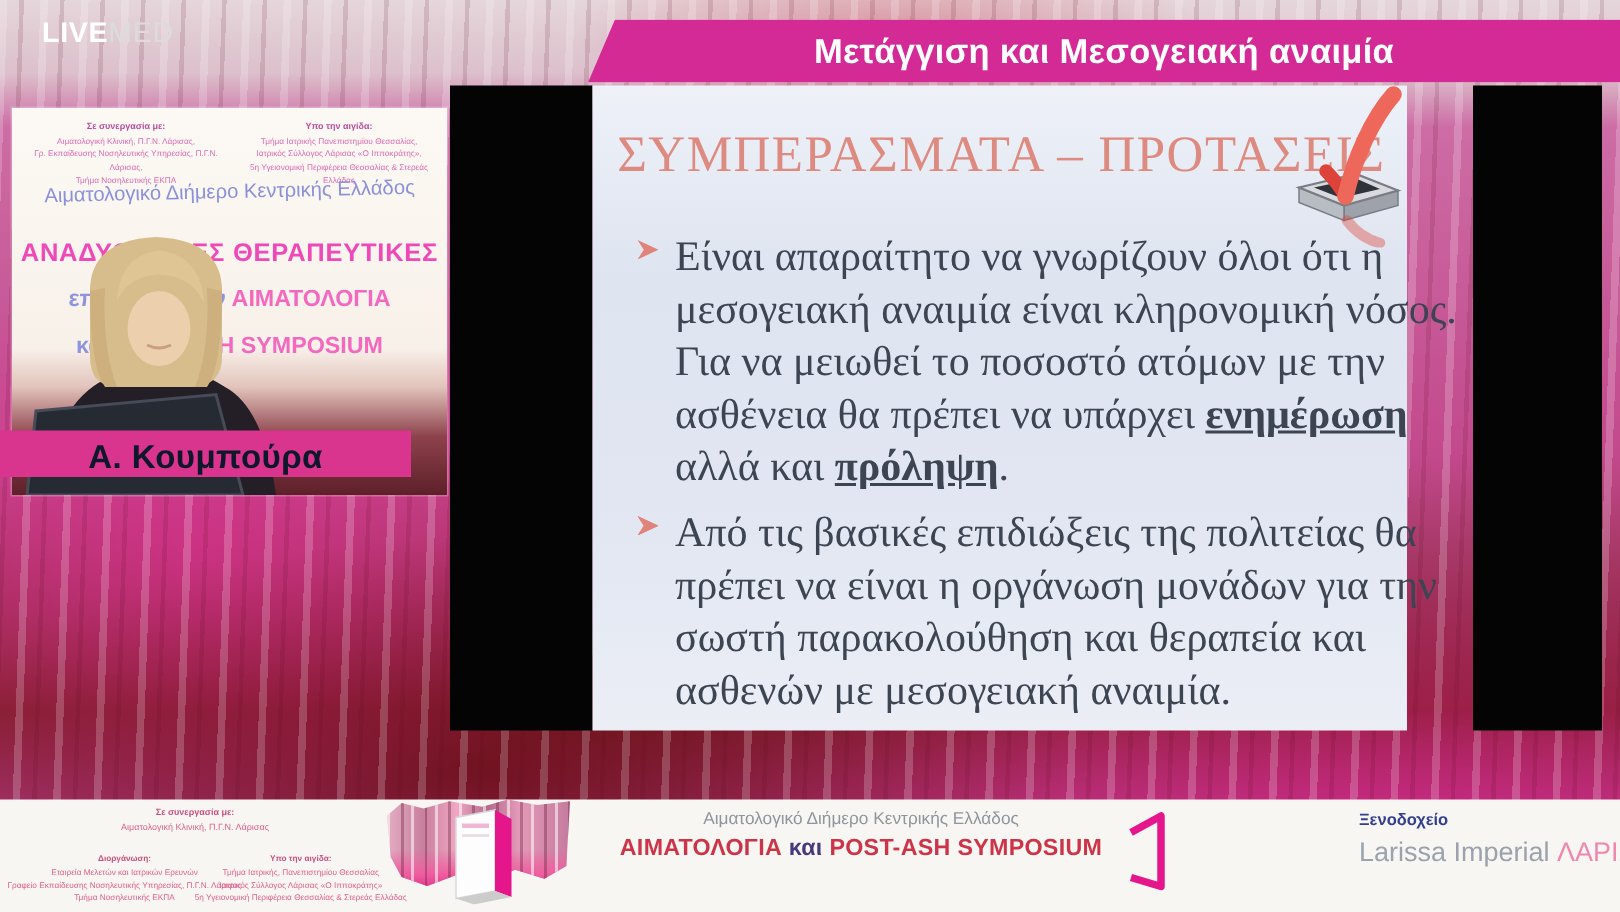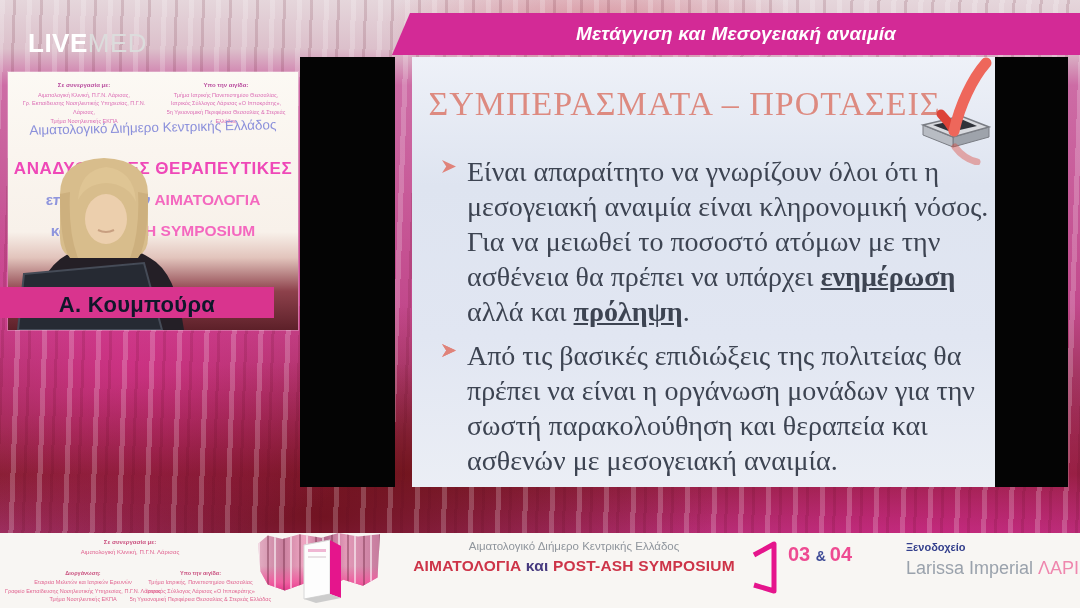--- a/index.html
+++ b/index.html
@@ -12,29 +12,29 @@
     position:absolute;inset:0;
     background:
       repeating-linear-gradient(92deg, rgba(255,255,255,0.20) 0 5px, rgba(255,255,255,0) 5px 13px, rgba(90,10,30,0.14) 13px 16px, rgba(255,255,255,0) 16px 27px),
       radial-gradient(ellipse 420px 260px at 12% 60%, rgba(232,44,152,0.55), rgba(232,44,152,0) 70%),
       radial-gradient(ellipse 520px 210px at 30% 85%, rgba(106,14,24,0.85), rgba(106,14,24,0) 75%),
       radial-gradient(ellipse 700px 240px at 86% 90%, rgba(222,32,142,0.55), rgba(222,32,142,0) 75%),
       radial-gradient(ellipse 300px 90px at 55% 4%, rgba(200,40,60,0.35), rgba(200,40,60,0) 70%),
       linear-gradient(180deg,#e5d6db 0%,#dcc0cb 8%,#cd6ca5 14%,#c2498c 50%,#9a3054 66%,#7e1f28 78%,#a43268 87%,#c23f85 95%,#cf4c90 100%);
   }
   
-  .logo{position:absolute;left:28px;top:28px;font-size:26px;letter-spacing:.5px;color:#fff;z-index:5;}
+  .logo{position:absolute;left:28px;top:12px;font-size:19px;letter-spacing:.5px;color:#fff;z-index:5;}
   .logo .live{font-weight:800;}
   .logo .med{font-weight:400;color:#dcdcdc;}
   .header-bar{
     position:absolute;left:392px;top:13px;width:688px;height:42px;background:#d32a96;
     clip-path:polygon(18px 0,100% 0,100% 100%,0 100%);
     display:flex;align-items:center;justify-content:center;z-index:4;
   }
-  .header-title{color:#fff;font-weight:bold;font-size:19px;letter-spacing:.2px;font-style:italic;}
+  .header-title{color:#fff;font-weight:bold;font-size:23px;letter-spacing:.2px;}
   
   .video{
     position:absolute;left:8px;top:72px;width:290px;height:258px;overflow:hidden;z-index:3;
     background:linear-gradient(180deg,#fcf9f4 0%,#f8f1ea 62%,#e2c4bc 72%,#8d414b 85%,#5d2029 100%);
     box-shadow:0 0 0 1px rgba(255,255,255,.25);
   }
   .tinycol{position:absolute;top:9px;font-size:5.5px;color:#db6cb4;text-align:center;line-height:1.6;}
   .tinycol .flbl{font-weight:bold;color:#b94c9e;font-size:6px;}
   .tc-left{left:12px;width:128px;}
   .tc-right{left:152px;width:132px;}
@@ -47,24 +47,23 @@
   .ppink{color:#f468bf;}
   .speaker-svg{position:absolute;left:0;top:0;}
   .name-banner{
     position:absolute;left:0;top:287px;width:274px;height:31px;background:#d9348e;z-index:6;
     display:flex;align-items:flex-end;justify-content:center;color:#0f172a;font-size:22px;font-weight:bold;letter-spacing:.3px;
   }
   
   .bar-left{position:absolute;left:300px;top:57px;width:95px;height:430px;background:#040404;z-index:2;}
   .bar-right{position:absolute;left:982px;top:57px;width:86px;height:430px;background:#040404;z-index:2;}
   .slide{
-    position:absolute;left:412px;top:57px;width:543px;height:430px;z-index:3;
+    position:absolute;left:395px;top:57px;width:543px;height:430px;z-index:3;
     background:linear-gradient(180deg,#eef1f8 0%,#dee4f0 30%,#e1e6f2 65%,#ebeef5 100%);
     font-family:"Liberation Serif","DejaVu Serif",serif;
-    padding-left:40px;
   }
   .slide-title{position:absolute;top:28px;left:0;width:545px;text-align:center;font-size:34px;color:#dd8a80;letter-spacing:1px;white-space:nowrap;}
   .checkbox{position:absolute;right:0px;top:0px;}
   .bullets{position:absolute;left:30px;top:97px;width:548px;}
   .bullet{position:relative;padding-left:25px;margin-bottom:9px;font-size:28px;line-height:35px;color:#3d4452;}
   .arr{position:absolute;left:0;top:6px;width:14px;height:13px;background:#e0837a;
        clip-path:polygon(0 0,100% 50%,0 100%,30% 50%);}
   .bu{font-weight:bold;text-decoration:underline;}
   
   .footer{position:absolute;left:0;top:533px;width:1080px;height:75px;background:#f8f6f3;z-index:4;}
@@ -203,23 +202,20 @@
   <div class="f-center">
     <div class="f-series">Αιματολογικό Διήμερο Κεντρικής Ελλάδος</div>
     <div class="f-t">
       <span class="fred">ΑΙΜΑΤΟΛΟΓΙΑ </span><span class="fpur">και </span><span class="fred">POST-ASH SYMPOSIUM</span>
     </div>
   </div>
   <svg class="f-bracket" width="30" height="64" viewBox="0 0 30 64">
     <path d="M4,16 L24,5 L24,52 L4,46" fill="none" stroke="#e5158c" stroke-width="5" stroke-linejoin="round"></path>
   </svg>
   <div class="f-dates">
-    <div class="f-days">
-      <span>03 </span><span class="f-amp">&amp; </span><span>04</span>
-    </div>
   </div>
   <div class="f-hotel">
     <div class="f-hotel-lbl">Ξενοδοχείο</div>
     <div class="f-hotel-name">
       <span>Larissa Imperial </span><span class="f-city">ΛΑΡΙΣΑ</span>
     </div>
   </div>
 </div>
 
 </body></html>

